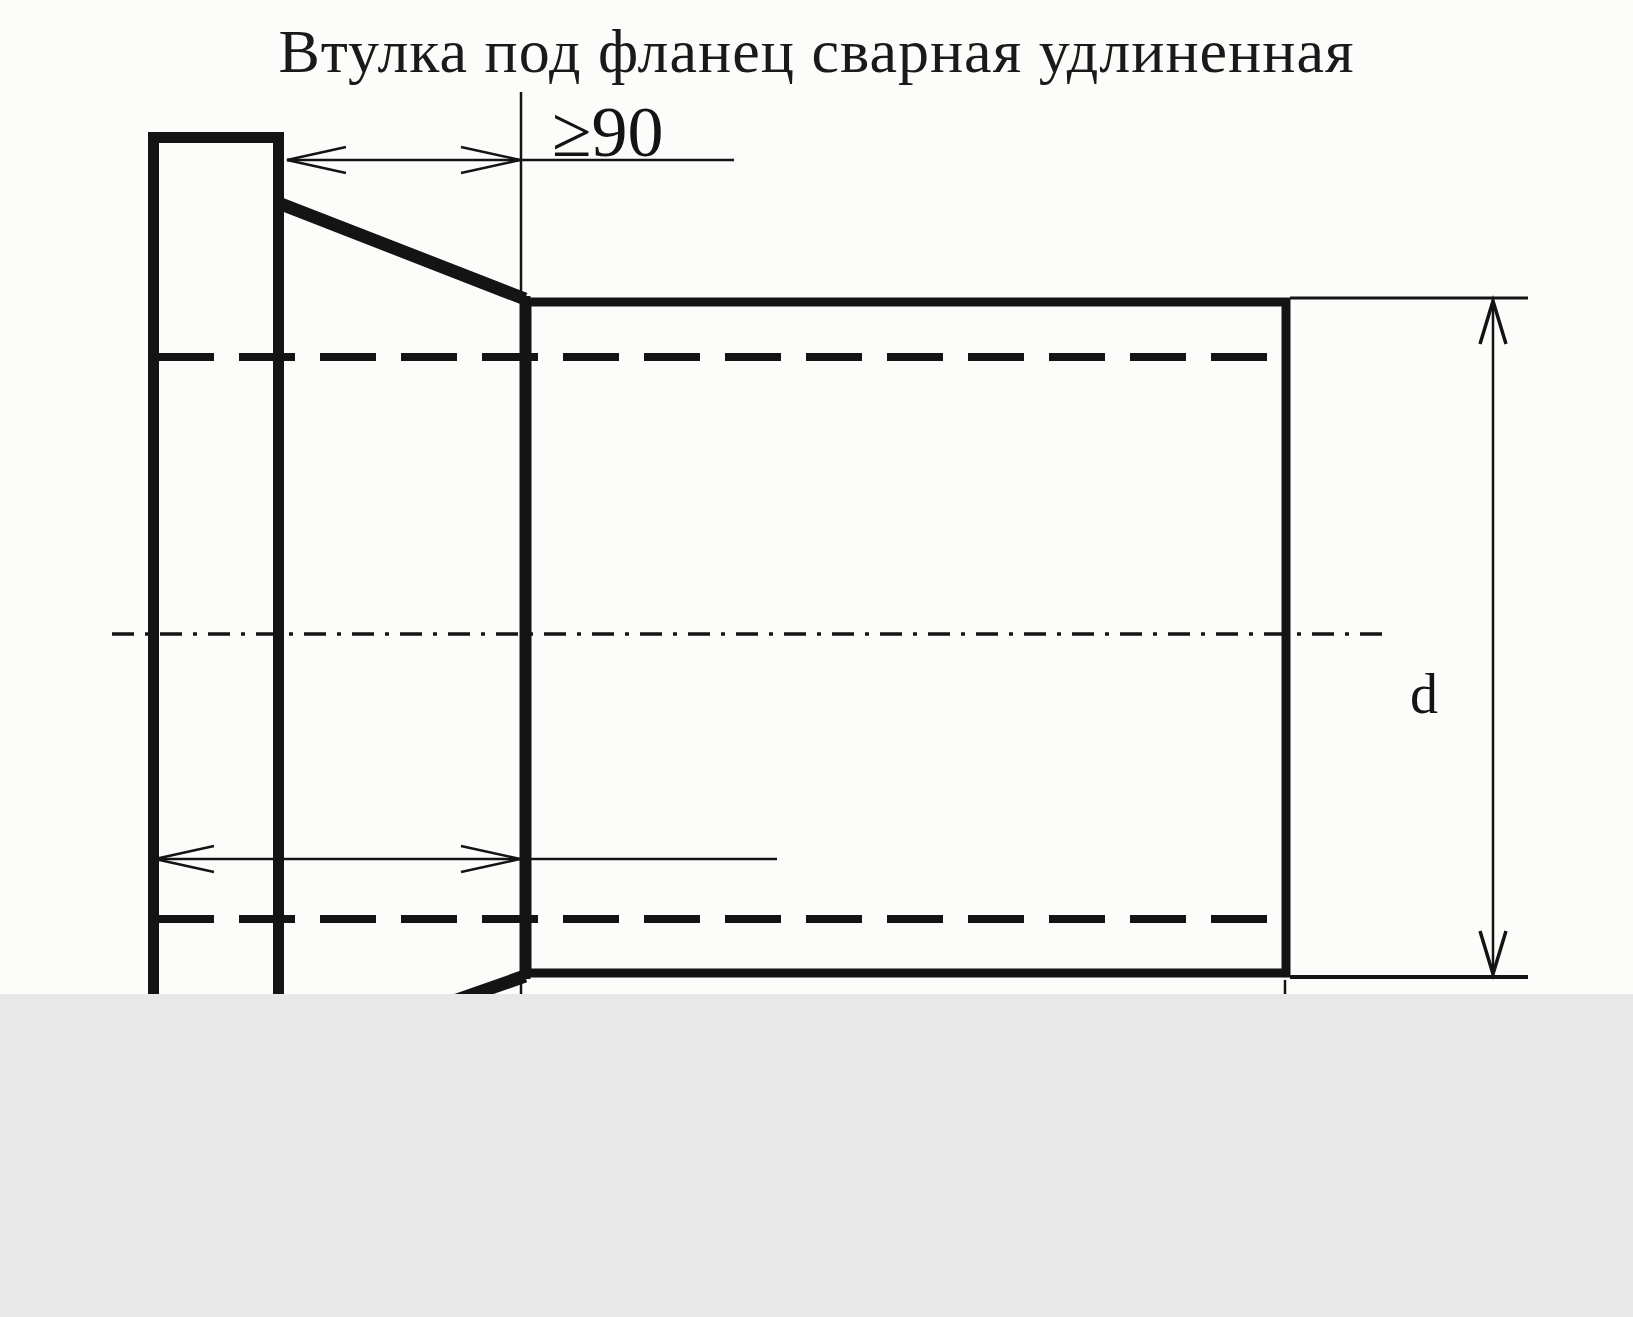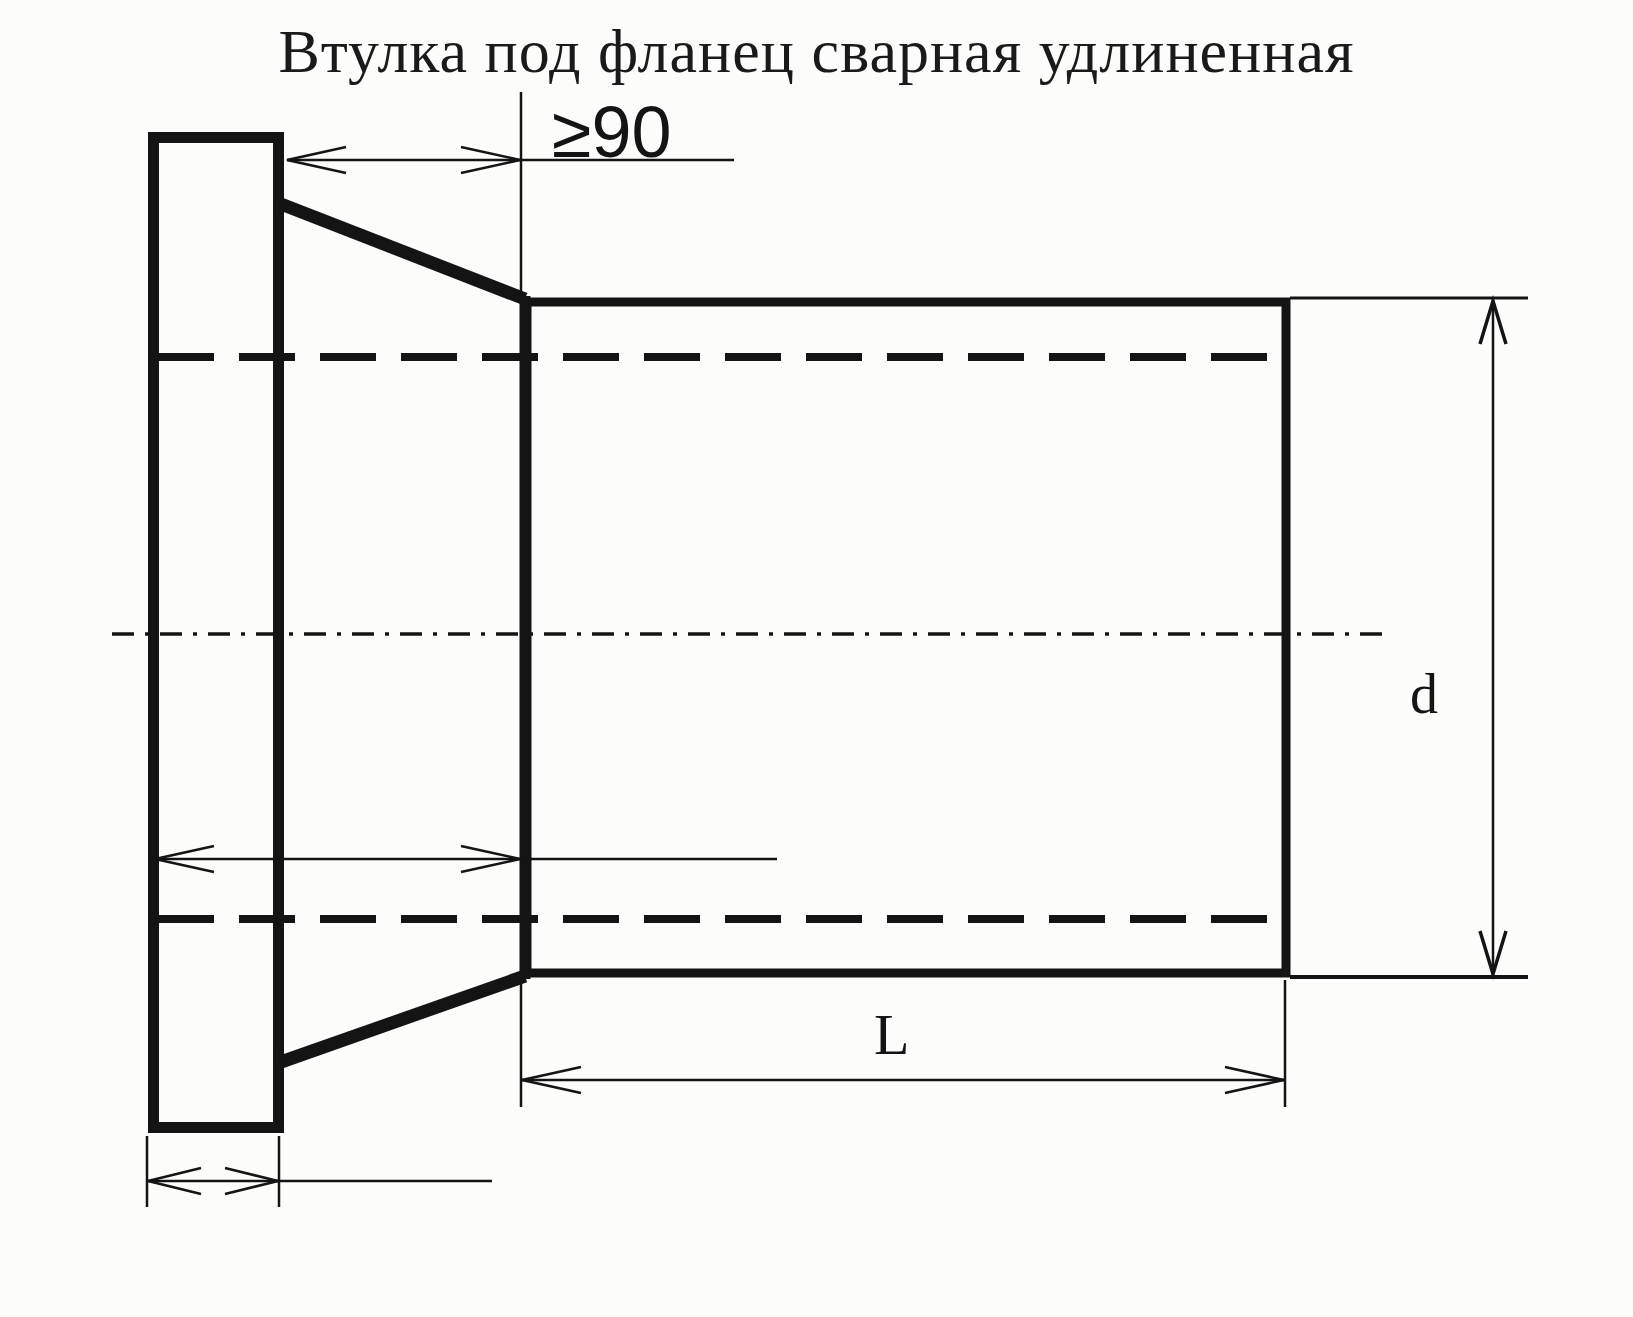--- a/index.html
+++ b/index.html
@@ -1,37 +1,37 @@
 <!DOCTYPE html>
 <html><head>
 <meta charset="utf-8">
 <style>
   html,body{margin:0;padding:0;background:#e8e8e8;}
   .canvas{
     position:relative;
-    width:1633px;height:1317px;
+    width:1633px;height:994px;
     background:#fcfcfa;
     overflow:hidden;
     font-family:"Liberation Serif","DejaVu Serif",serif;
     color:#161616;
   }
   .drawing-svg{position:absolute;left:0;top:0;width:1633px;height:1317px;}
   .doc-title{
     position:absolute;left:0;right:0;top:16px;
     text-align:center;
     font-size:62px;letter-spacing:1px;
     color:#1a1a1a;white-space:nowrap;
   }
   .caption{
     position:absolute;left:752px;top:1224px;
     font-size:58px;color:#1a1a1a;white-space:nowrap;
   }
   .dim-label{
     position:absolute;
-    font-family:Liberation Sans, sans-serif;
+    font-family:Liberation Serif, serif;
     color:#141414;white-space:nowrap;line-height:1;
   }
   .dim-90 {left:552px;top:96px; font-size:72px;}
   .dim-120{left:600px;top:800px;font-size:65px;}
   .dim-3060{left:298px;top:1114px;font-size:64px;}
   .dim-L{
     left:874px;top:1006px;font-size:58px;
     font-family:"Liberation Serif","DejaVu Serif",serif;
   }
   .dim-d{

